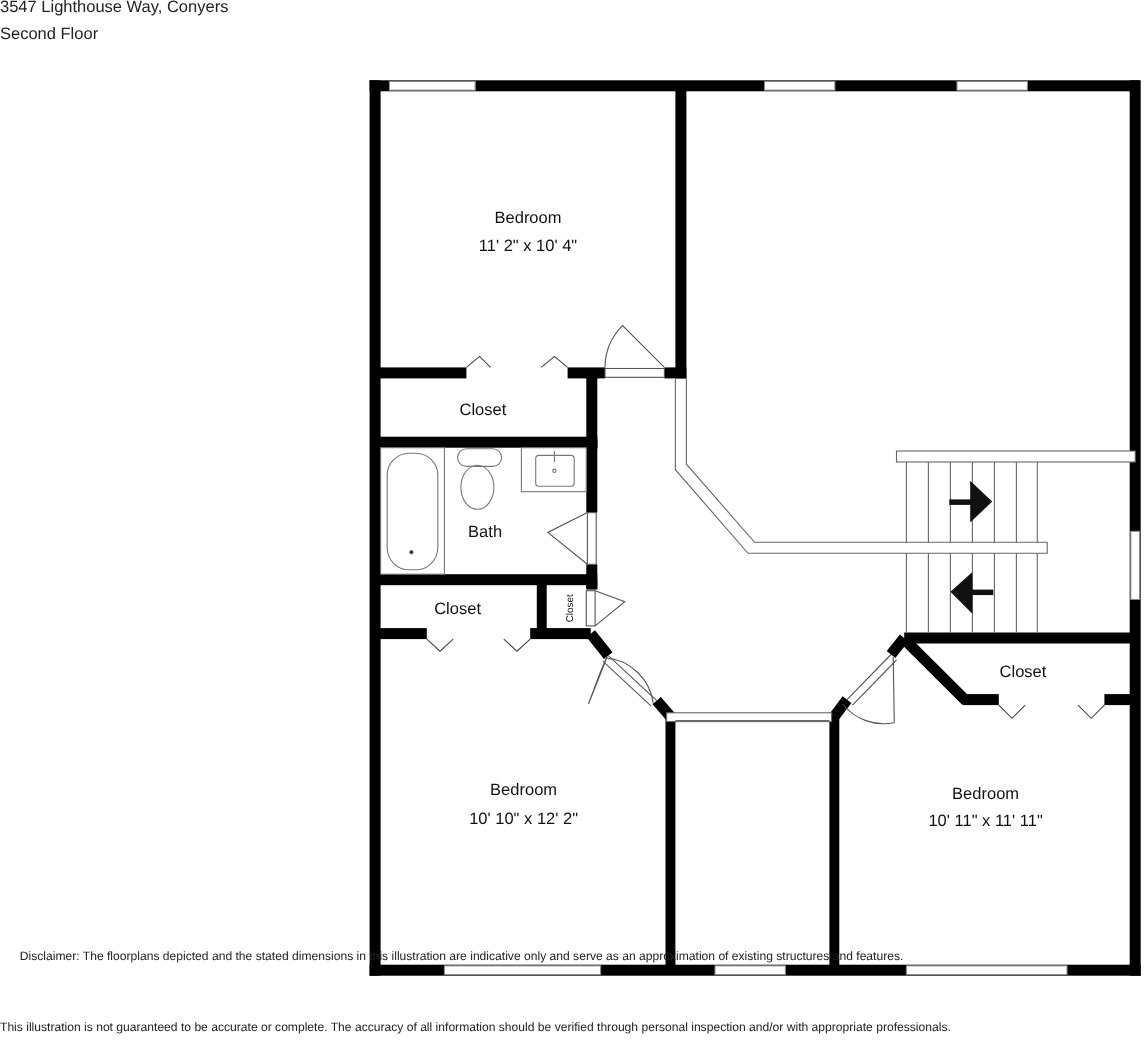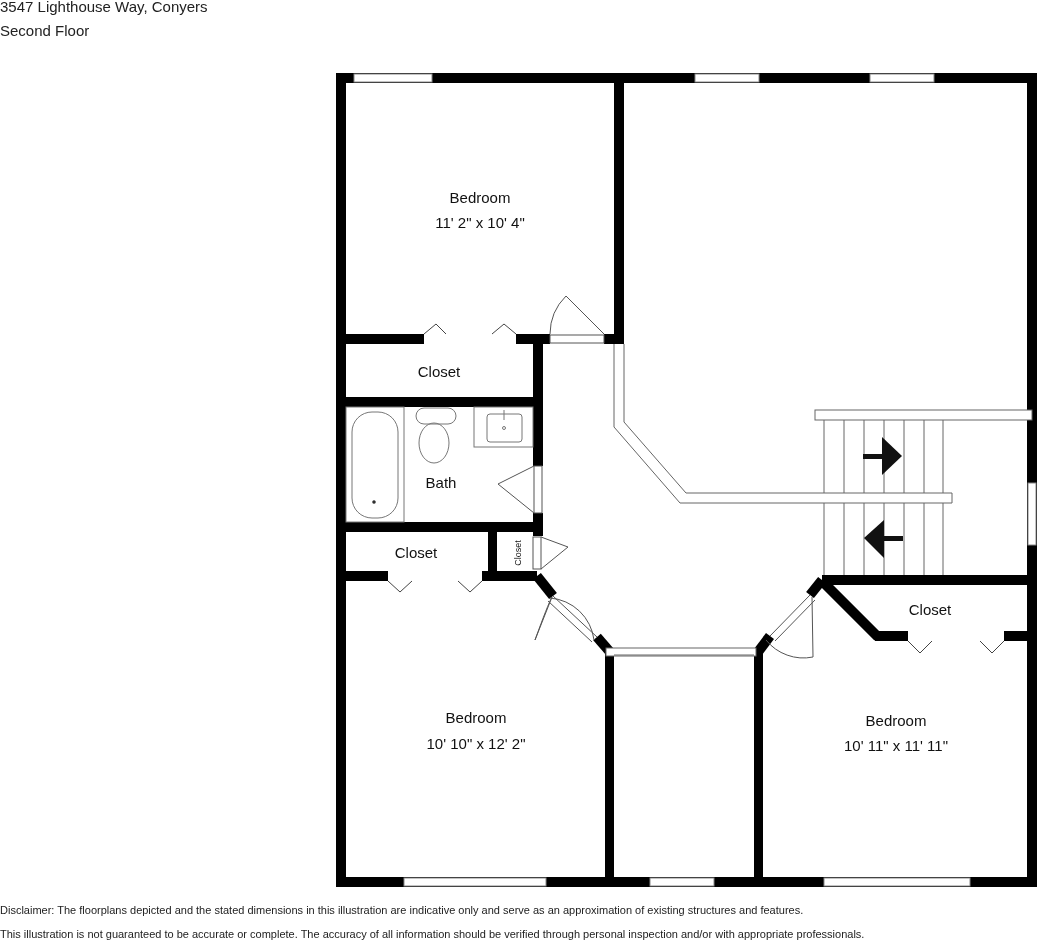--- a/index.html
+++ b/index.html
@@ -157,14 +157,14 @@
     <text class="lbl" x="416" y="558">Closet</text>
     <text class="lbl-sm" x="0" y="0" transform="translate(521,553) rotate(-90)">Closet</text>
     <text class="lbl" x="476" y="723">Bedroom</text>
     <text class="lbl" x="476" y="749">10' 10" x 12' 2"</text>
     <text class="lbl" x="930" y="615">Closet</text>
     <text class="lbl" x="896" y="726">Bedroom</text>
     <text class="lbl" x="896" y="751">10' 11" x 11' 11"</text>
   </g>
 </svg>
 
-<div class="disc" style="top:904px;">Disclaimer: The floorplans depicted and the stated dimensions in this illustration are indicative only and serve as an approximation of existing structures and features.</div>
+<div class="disc" style="top:864px;margin-left:18px;">Disclaimer: The floorplans depicted and the stated dimensions in this illustration are indicative only and serve as an approximation of existing structures and features.</div>
 <div class="disc" style="top:928px;">This illustration is not guaranteed to be accurate or complete. The accuracy of all information should be verified through personal inspection and/or with appropriate professionals.</div>
 
 </body></html>

